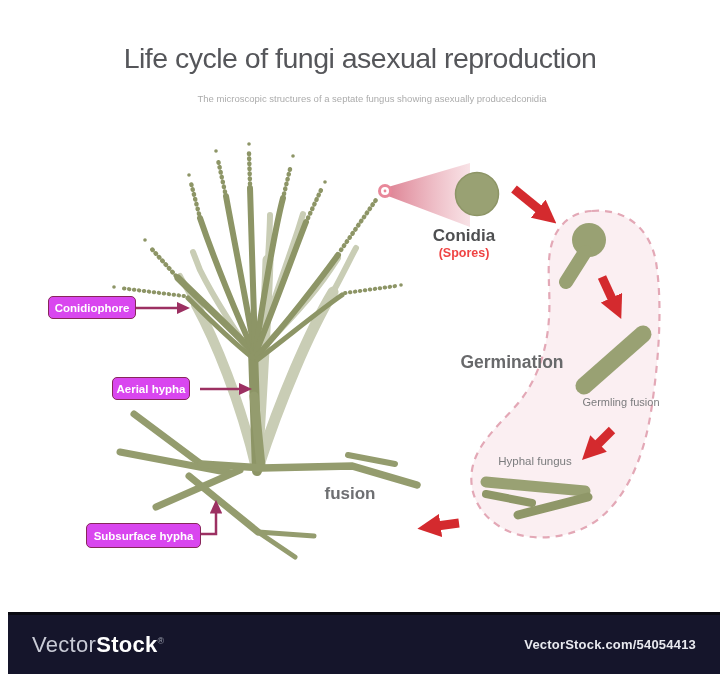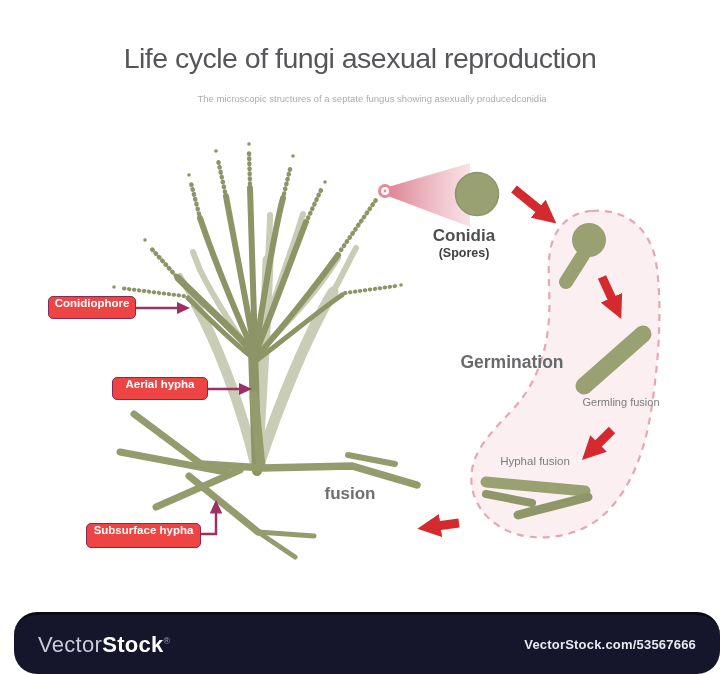--- a/index.html
+++ b/index.html
@@ -4,29 +4,29 @@
 <style>
   html,body{margin:0;padding:0;}
   body{font-family:"Liberation Sans", sans-serif; background:#e9e9e9;}
   .stage{position:relative;width:720px;height:674px;background:#ffffff;overflow:hidden;margin:0 auto;}
   .overlay{position:absolute;}
   .title{top:42px;left:0;width:720px;text-align:center;font-size:28.5px;font-weight:400;color:#55565A;letter-spacing:-0.5px;}
   .subtitle{top:90px;left:12px;width:720px;text-align:center;font-size:9.5px;color:#ACACAC;line-height:18px;}
   .anno{color:#7B7C7E;font-size:11.5px;}
   .anno-bold{font-weight:700;color:#55565A;}
   .center{text-align:center;}
-  .pill{position:absolute;background:#ef4444;border:1px solid #87275three;border:1px solid #87275A;border-radius:5px;color:#ffffff;font-size:11.5px;font-weight:700;display:flex;align-items:flex-start;justify-content:center;box-sizing:border-box;}
+  .pill{position:absolute;background:#d946ef;border:1px solid #87275three;border:1px solid #87275A;border-radius:5px;color:#ffffff;font-size:11.5px;font-weight:700;display:flex;align-items:center;justify-content:center;box-sizing:border-box;}
   .conidia-label{top:226px;left:404px;width:120px;font-size:17px;}
-  .spores-label{top:246px;left:404px;width:120px;font-size:12.5px;color:#404040;font-weight:700;}
+  .spores-label{top:246px;left:404px;width:120px;font-size:12.5px;color:#ef4444;font-weight:700;}
   .induction-label{top:246px;left:614px;width:80px;line-height:13px;font-size:11px;}
   .germination-label{top:352px;left:452px;width:120px;font-size:17.5px;color:#68696B;}
   .germling-label{top:396px;left:560px;width:122px;font-size:11px;}
   .hyphalfusion-label{top:455px;left:475px;width:120px;font-size:11.5px;}
   .hypha-label{top:484px;left:300px;width:100px;font-size:17px;color:#6E6F72;}
-  .footer{position:absolute;left:14px;right:0;bottom:0;height:59px;background:#15152B;border-top:3px solid #0A0A12;display:flex;align-items:center;justify-content:space-between;padding:0 24px;border-radius:23px;}
+  .footer{position:absolute;left:8px;right:0;bottom:0;height:59px;background:#15152B;border-top:3px solid #0A0A12;display:flex;align-items:center;justify-content:space-between;padding:0 24px;}
   .brand{font-size:22px;color:#C9CBD6;font-weight:300;letter-spacing:0.3px;}
   .brand b{color:#FFFFFF;font-weight:700;}
   .brand sup{font-size:9px;color:#9FA3B0;}
   .wm-url{font-size:13px;font-weight:700;color:#E8E9EF;letter-spacing:0.2px;}
   svg{position:absolute;top:0;left:0;}
 </style>
 </head>
 <body>
 
 <div class="stage">
@@ -145,33 +145,33 @@
       <path d="M136,308 L178,308" marker-end="url(#magHead)"></path>
       <path d="M200,389 L240,389" marker-end="url(#magHead)"></path>
       <path d="M201,534 L216,534 L216,512" marker-end="url(#magHead)"></path>
     </g>
   </svg>
 
   <div class="overlay anno anno-bold center conidia-label" style="color:#4E4F51;">Conidia</div>
   <div class="overlay anno center spores-label">(Spores)</div>
   <div class="overlay anno anno-bold center germination-label" style="color:#68696B;">Germination</div>
   <div class="overlay anno center germling-label">Germling fusion</div>
-  <div class="overlay anno center hyphalfusion-label">Hyphal fusion</div>
+  <div class="overlay anno center hyphalfusion-label">Hyphal fungus</div>
   <div class="overlay anno anno-bold center hypha-label">fusion</div>
 
   <div class="pill" style="left:48px;top:296px;width:88px;height:23px;">
     <span>Conidiophore</span>
   </div>
-  <div class="pill" style="left:112px;top:377px;width:96px;height:23px;">
+  <div class="pill" style="left:112px;top:377px;width:78px;height:23px;">
     <span>Aerial hypha</span>
   </div>
   <div class="pill" style="left:86px;top:523px;width:115px;height:25px;">
     <span>Subsurface hypha</span>
   </div>
 
   <div class="footer">
     <div class="brand">
       <span>Vector</span><b>Stock</b><sup>®</sup>
     </div>
-    <div class="wm-url">VectorStock.com/53567666</div>
+    <div class="wm-url">VectorStock.com/54054413</div>
   </div>
 
 </div>
 
 </body></html>

